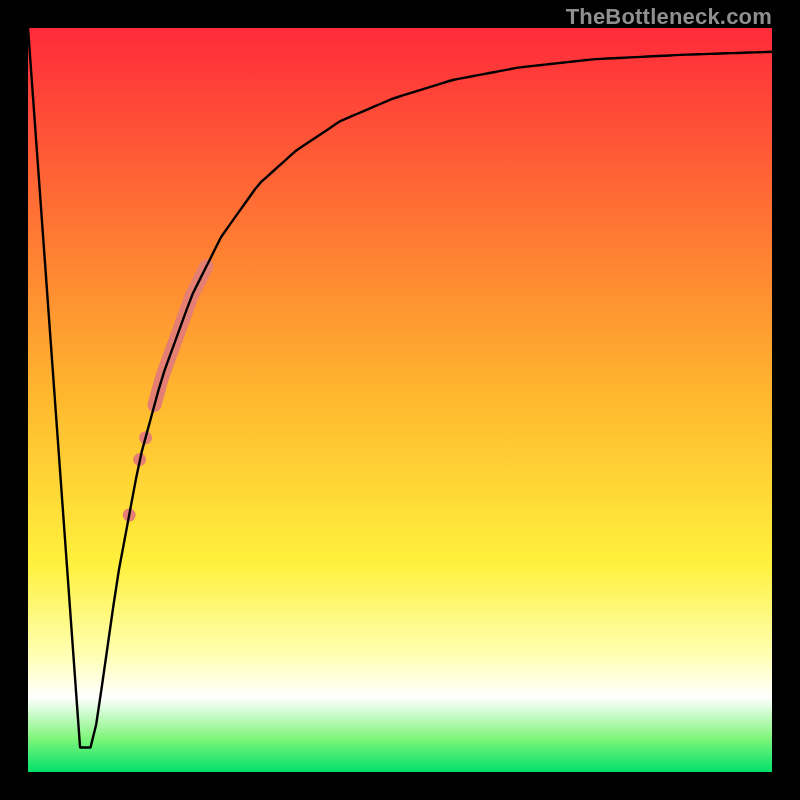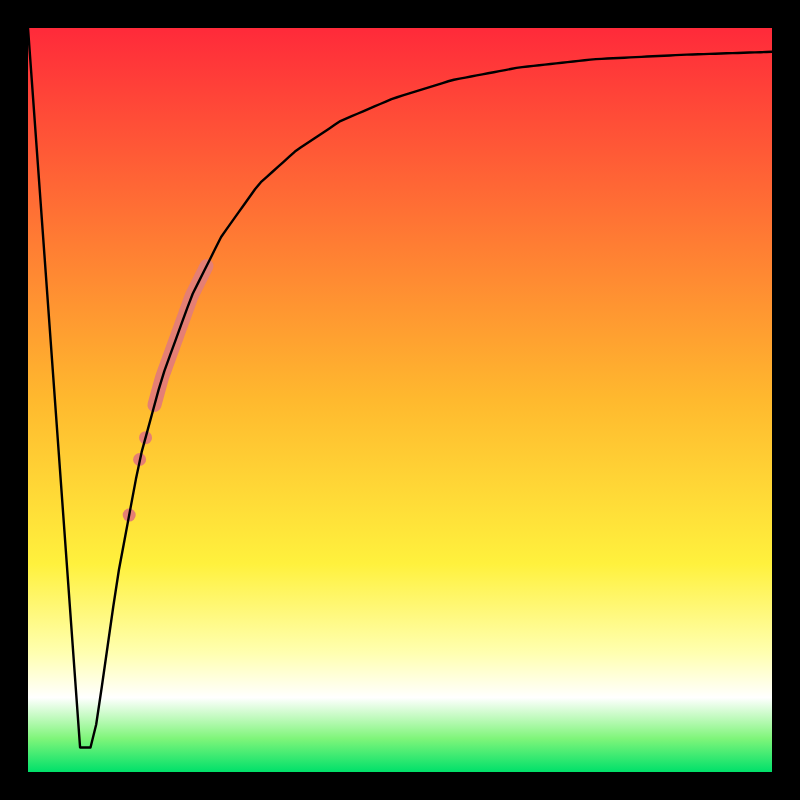--- a/index.html
+++ b/index.html
@@ -53,13 +53,14 @@
     <g clip-path="url(#plot-clip)">
       <path id="hl-stroke" fill="none" stroke-linecap="round" d="M 154.48 404.96 L 155.78 400.19 L 157.08 395.41 L 158.39 390.64 L 159.69 385.86 L 160.99 381.09 L 162.29 376.66 L 163.59 373.08 L 164.90 369.50 L 166.20 365.92 L 167.50 362.33 L 168.80 358.75 L 170.10 355.17 L 171.41 351.59 L 172.71 348.01 L 174.01 344.43 L 175.31 340.85 L 176.61 337.27 L 177.92 333.69 L 179.22 330.11 L 180.52 326.53 L 181.82 322.95 L 183.12 319.37 L 184.43 315.79 L 185.73 312.21 L 187.03 308.63 L 188.33 305.05 L 189.63 301.47 L 190.94 297.89 L 192.24 294.72 L 193.54 292.12 L 194.84 289.52 L 196.14 286.91 L 197.45 284.31 L 198.75 281.70 L 200.05 279.10 L 201.35 276.50 L 202.65 273.89 L 203.96 271.29 L 205.26 268.68 L 206.56 266.08" stroke="#e57f74" stroke-width="14"></path>
       <g id="hl-dots">
           <circle cx="145.55" cy="437.70" r="6.5" fill="#e57f74"></circle>
           <circle cx="139.60" cy="459.52" r="6.5" fill="#e57f74"></circle>
           <circle cx="129.18" cy="515.07" r="6.5" fill="#e57f74"></circle>
         </g>
       <path id="curve" fill="none" stroke="#000" stroke-width="2.4" stroke-linejoin="round" stroke-linecap="round" d="M 28.00 28.00 L 80.08 747.45 L 90.50 747.45 L 96.18 724.51 L 101.85 686.47 L 107.53 646.78 L 113.21 607.03 L 118.89 569.96 L 124.57 539.67 L 130.25 509.38 L 135.93 479.10 L 141.61 452.15 L 147.29 431.33 L 152.97 410.51 L 158.65 389.68 L 164.33 371.06 L 170.00 355.45 L 175.68 339.83 L 181.36 324.21 L 187.04 308.59 L 192.72 293.76 L 198.40 282.40 L 204.08 271.04 L 209.76 259.68 L 215.44 248.32 L 221.12 236.96 L 226.80 228.82 L 232.48 220.87 L 238.16 212.92 L 243.83 204.97 L 249.51 197.02 L 255.19 189.07 L 260.87 182.23 L 266.55 177.12 L 272.23 172.01 L 277.91 166.90 L 283.59 161.79 L 289.27 156.67 L 294.95 151.56 L 300.63 147.57 L 306.31 143.78 L 311.98 140.00 L 317.66 136.21 L 323.34 132.42 L 329.02 128.64 L 334.70 124.85 L 340.38 121.07 L 346.06 118.61 L 351.74 116.17 L 357.42 113.74 L 363.10 111.31 L 368.78 108.87 L 374.46 106.44 L 380.14 104.00 L 385.81 101.57 L 391.49 99.14 L 397.17 97.24 L 402.85 95.46 L 408.53 93.69 L 414.21 91.91 L 419.89 90.14 L 425.57 88.36 L 431.25 86.59 L 436.93 84.82 L 442.61 83.04 L 448.29 81.27 L 453.96 79.72 L 459.64 78.65 L 465.32 77.58 L 471.00 76.51 L 476.68 75.43 L 482.36 74.36 L 488.04 73.29 L 493.72 72.21 L 499.40 71.14 L 505.08 70.07 L 510.76 69.00 L 516.44 67.92 L 522.12 67.09 L 527.79 66.47 L 533.47 65.84 L 539.15 65.22 L 544.83 64.59 L 550.51 63.97 L 556.19 63.35 L 561.87 62.72 L 567.55 62.10 L 573.23 61.47 L 578.91 60.85 L 584.59 60.22 L 590.27 59.60 L 595.94 59.12 L 601.62 58.84 L 607.30 58.55 L 612.98 58.27 L 618.66 57.99 L 624.34 57.70 L 630.02 57.42 L 635.70 57.14 L 641.38 56.85 L 647.06 56.57 L 652.74 56.28 L 658.42 56.00 L 664.10 55.72 L 669.77 55.43 L 675.45 55.15 L 681.13 54.86 L 686.81 54.65 L 692.49 54.46 L 698.17 54.27 L 703.85 54.08 L 709.53 53.89 L 715.21 53.70 L 720.89 53.51 L 726.57 53.32 L 732.25 53.13 L 737.92 52.94 L 743.60 52.75 L 749.28 52.57 L 754.96 52.38 L 760.64 52.19 L 766.32 52.00 L 772.00 51.81"></path>
     </g>
   </svg>
+  <div class="watermark" style="right: 28px; top: 4px; font-size: 22px; color: rgb(143, 143, 143);">TheBottleneck.com</div>
 </div>
 
 </body></html>

